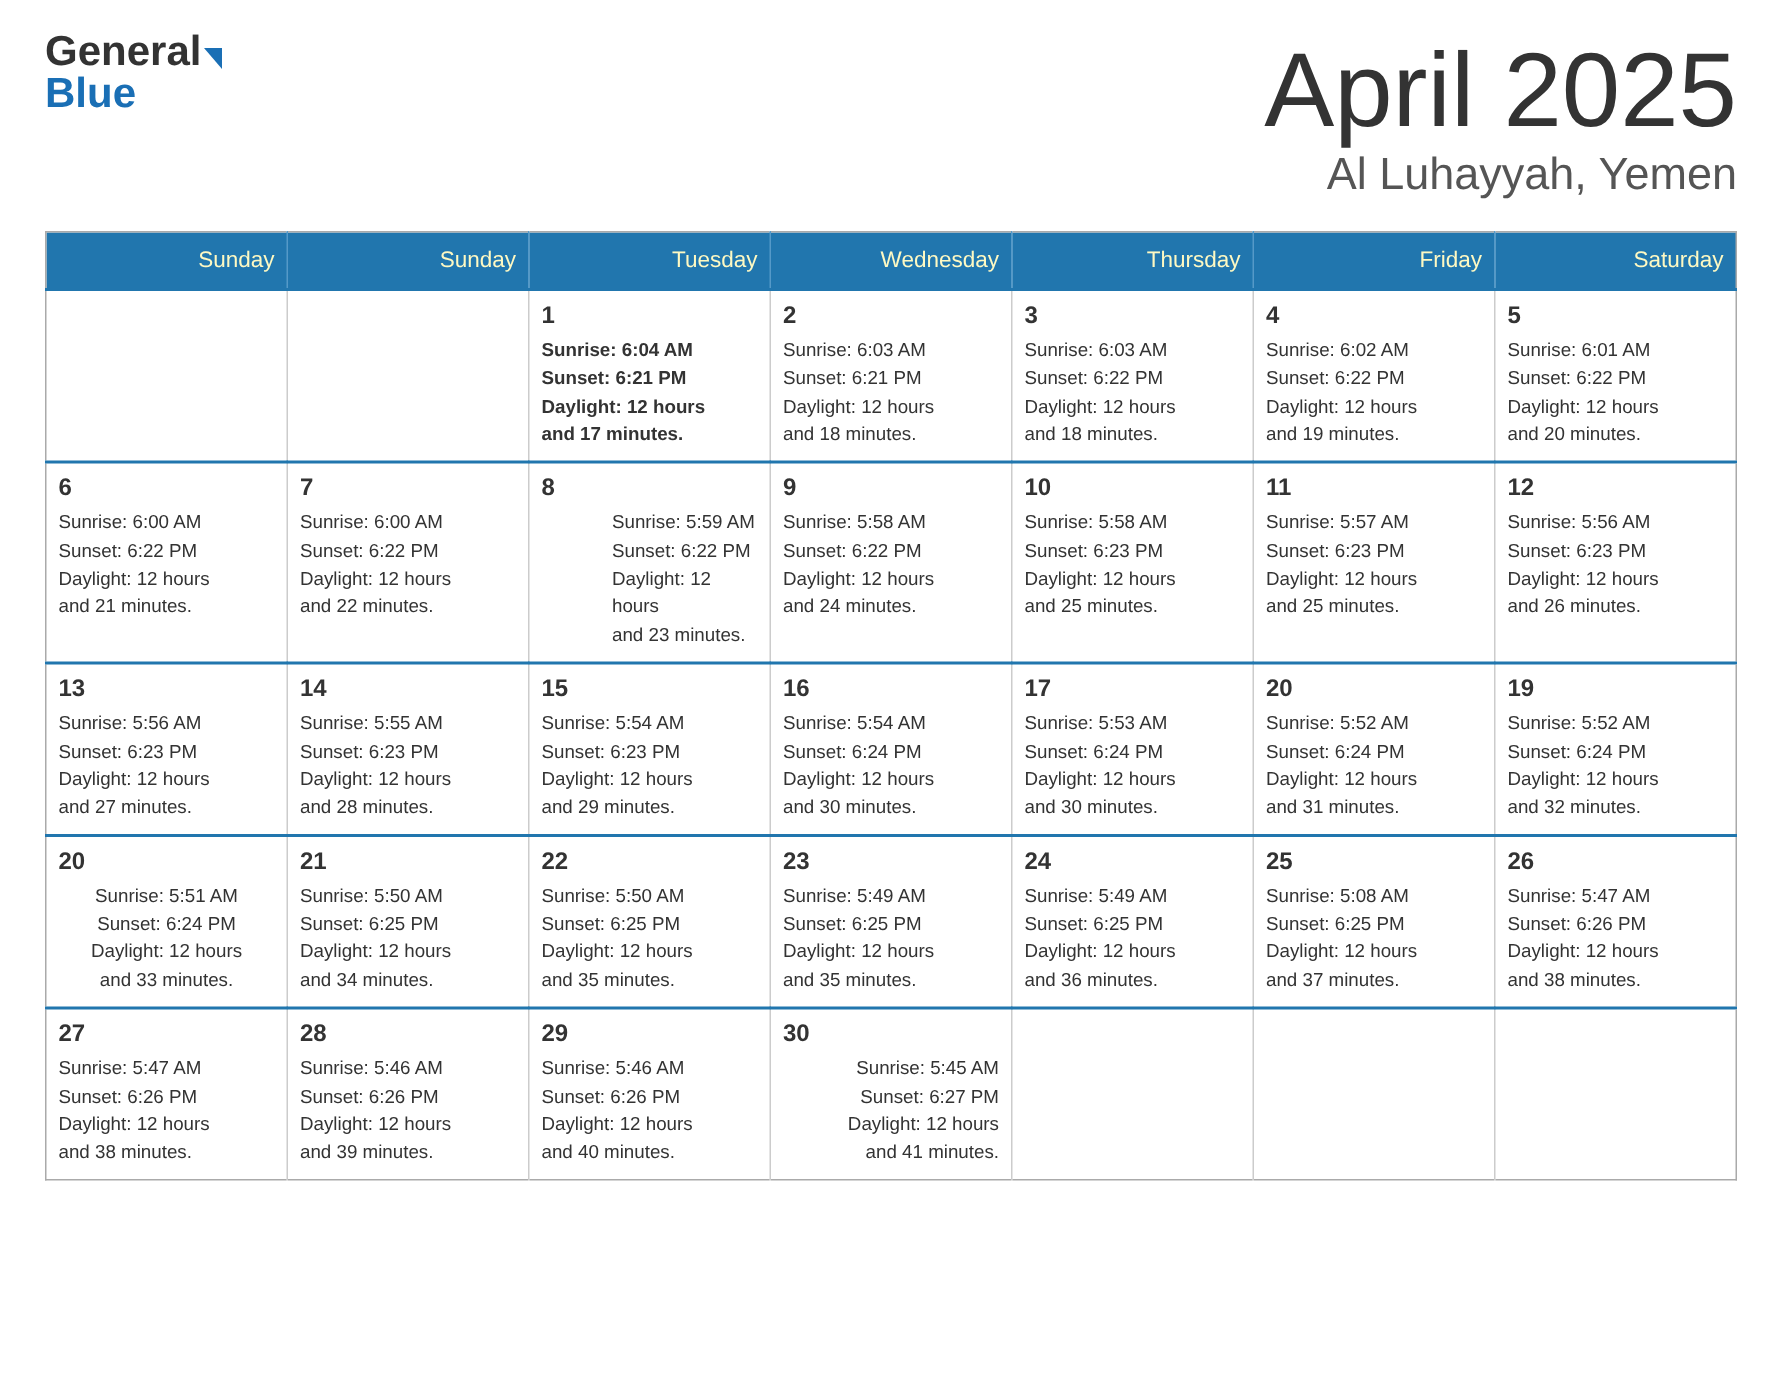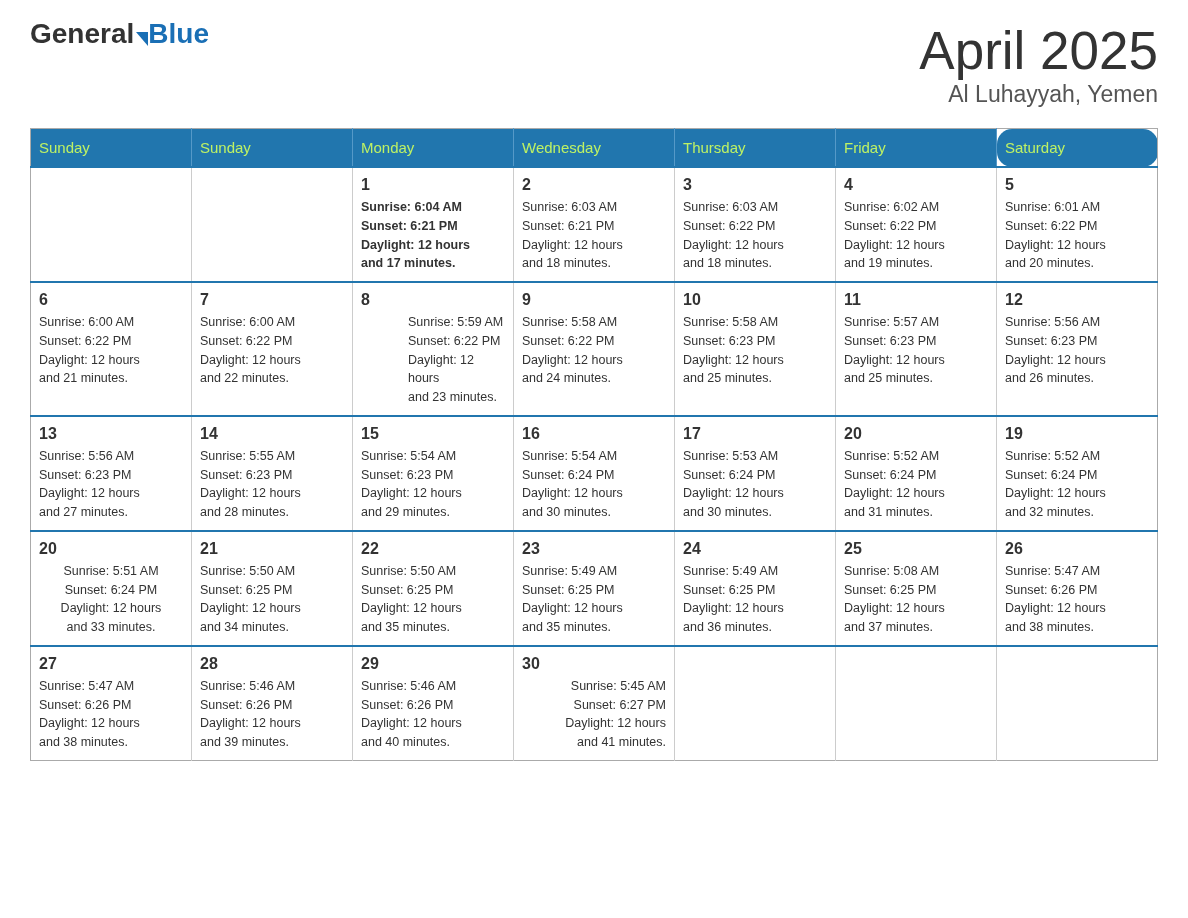--- a/index.html
+++ b/index.html
@@ -12,21 +12,21 @@
       min-height: 918px;
     }
     .header {
       display: flex;
       justify-content: space-between;
       align-items: flex-start;
       margin-bottom: 20px;
     }
     .logo {
       display: flex;
-      flex-direction: row;
+      flex-direction: column;
       align-items: flex-start;
     }
     .logo-general {
       font-size: 28px;
       font-weight: bold;
       color: #333;
       line-height: 1;
     }
     .logo-blue {
       font-size: 28px;
@@ -41,48 +41,47 @@
       border-left: 12px solid transparent;
       border-right: 0px solid transparent;
       border-top: 14px solid #1a6fb5;
       margin-left: 2px;
       vertical-align: middle;
     }
     .title-block {
       text-align: right;
     }
     .title-block h1 {
-      font-size: 53px;
+      font-size: 70px;
       font-weight: normal;
       color: #333;
     }
     .title-block h2 {
-      font-size: 23px;
+      font-size: 30px;
       font-weight: normal;
       color: #555;
     }
     .calendar {
       width: 100%;
       border-collapse: collapse;
       border: 1px solid #aaa;
     }
     .calendar thead tr {
       background: #2176ae;
     }
     .calendar thead th {
-      color: #bef264;
+      color: #fef9c3;
       padding: 10px 8px;
       font-size: 15px;
       font-weight: normal;
-      text-align: left;
+      text-align: right;
       border-right: 1px solid #5599c8;
     }
     .calendar thead th:last-child {
       border-right: none;
-      border-radius: 15px;
     }
     .calendar tbody tr {
       border-top: 2px solid #2176ae;
     }
     .calendar tbody td {
       vertical-align: top;
       padding: 8px;
       border-right: 1px solid #ccc;
       width: 14.28%;
       min-height: 110px;
@@ -119,21 +118,21 @@
     <h1>April 2025</h1>
     <h2>Al Luhayyah, Yemen</h2>
   </div>
 </div>
 
 <table class="calendar">
   <thead>
     <tr>
       <th>Sunday</th>
       <th>Sunday</th>
-      <th>Monday</th>
+      <th>Tuesday</th>
       <th>Wednesday</th>
       <th>Thursday</th>
       <th>Friday</th>
       <th>Saturday</th>
     </tr>
   </thead>
   <tbody id="calendar-body">
   <tr>
         <td class="empty-cell"></td>
         <td class="empty-cell"></td>

